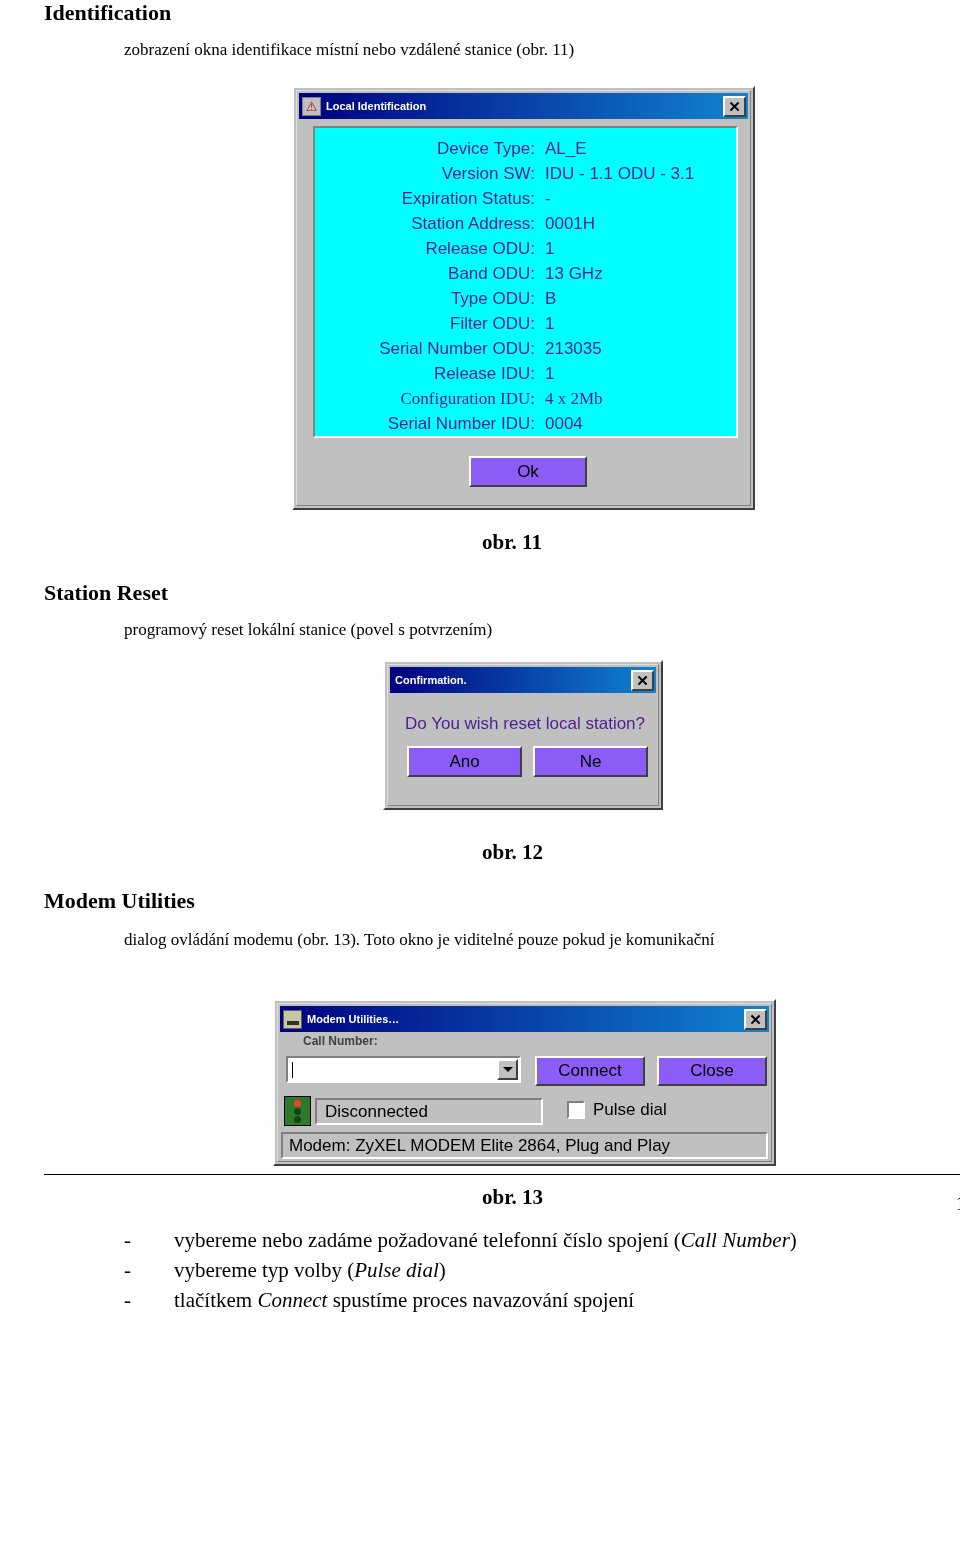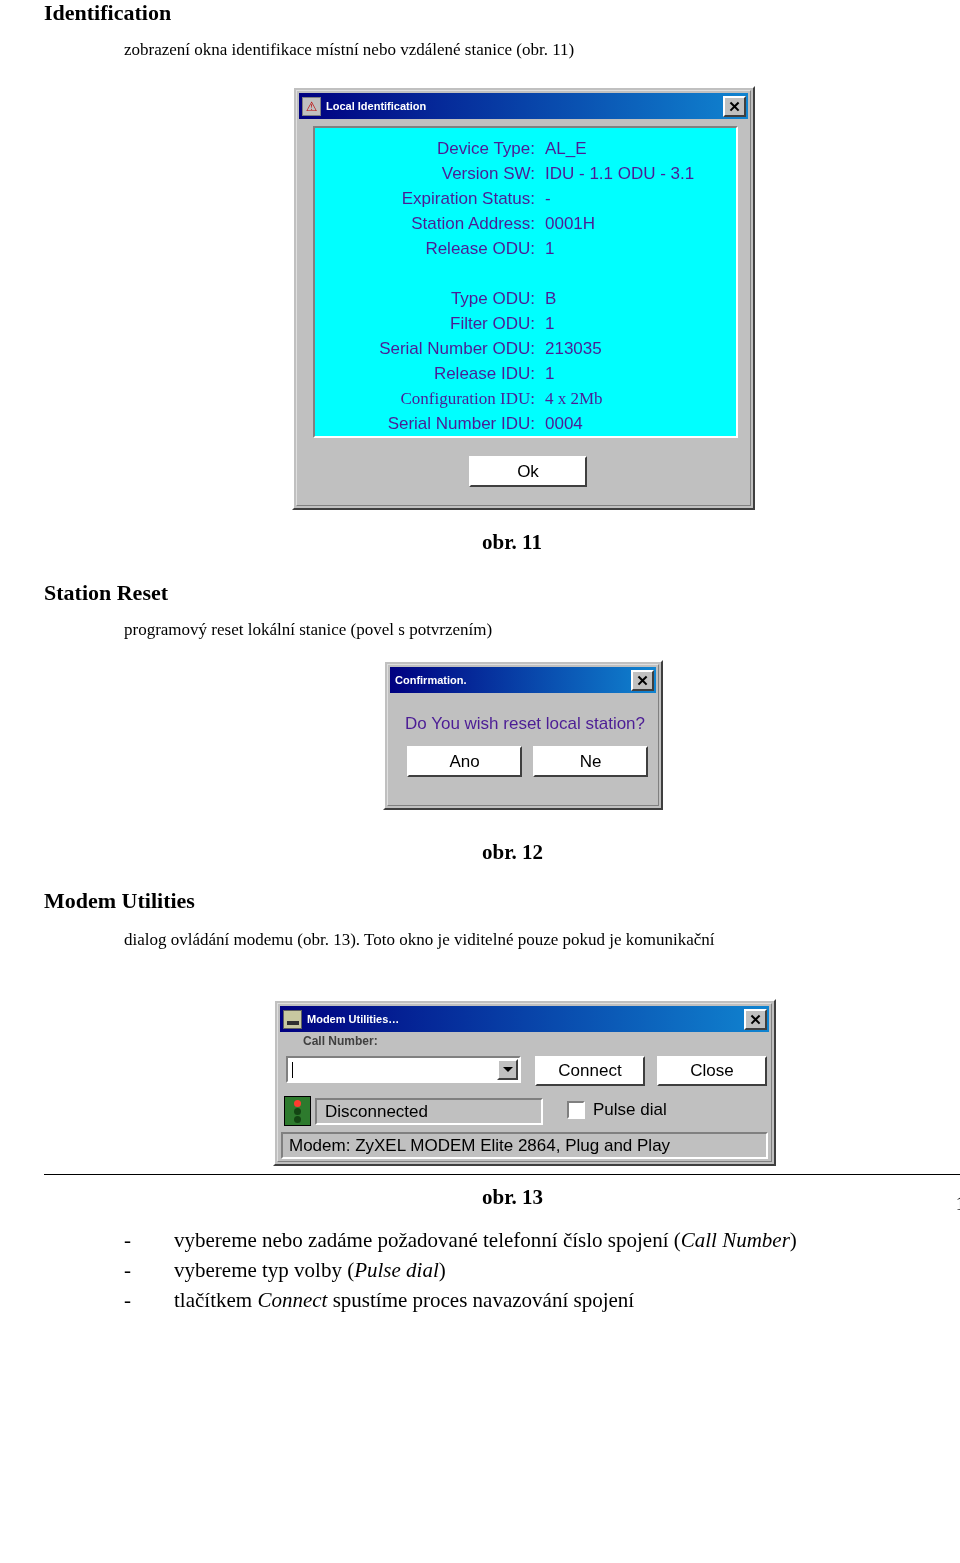--- a/index.html
+++ b/index.html
@@ -122,21 +122,21 @@
   .ident-label {
     width:230px;
     text-align:right;
     padding-right:10px;
     box-sizing:border-box;
     white-space:nowrap;
   }
   .ident-value { white-space:nowrap; }
 
   .btn {
-    background:#ffffff;
+    background:#8b5cf6;
     border-top:2px solid #ffffff;
     border-left:2px solid #ffffff;
     border-right:2px solid #3f3f3f;
     border-bottom:2px solid #3f3f3f;
     font-family:"Liberation Sans", sans-serif;
     font-size:17px;
     color:#000;
     display:flex; align-items:center; justify-content:center;
     box-sizing:border-box;
     position:absolute;
@@ -316,20 +316,24 @@
         <div class="ident-value">-</div>
       </div>
       <div class="ident-row" style="top:83px;">
         <div class="ident-label">Station Address:</div>
         <div class="ident-value">0001H</div>
       </div>
       <div class="ident-row" style="top:108px;">
         <div class="ident-label">Release ODU:</div>
         <div class="ident-value">1</div>
       </div>
+      <div class="ident-row" style="top:133px;">
+        <div class="ident-label">Band ODU:</div>
+        <div class="ident-value">13 GHz</div>
+      </div>
       <div class="ident-row" style="top:158px;">
         <div class="ident-label">Type ODU:</div>
         <div class="ident-value">B</div>
       </div>
       <div class="ident-row" style="top:183px;">
         <div class="ident-label">Filter ODU:</div>
         <div class="ident-value">1</div>
       </div>
       <div class="ident-row" style="top:208px;">
         <div class="ident-label">Serial Number ODU:</div>

